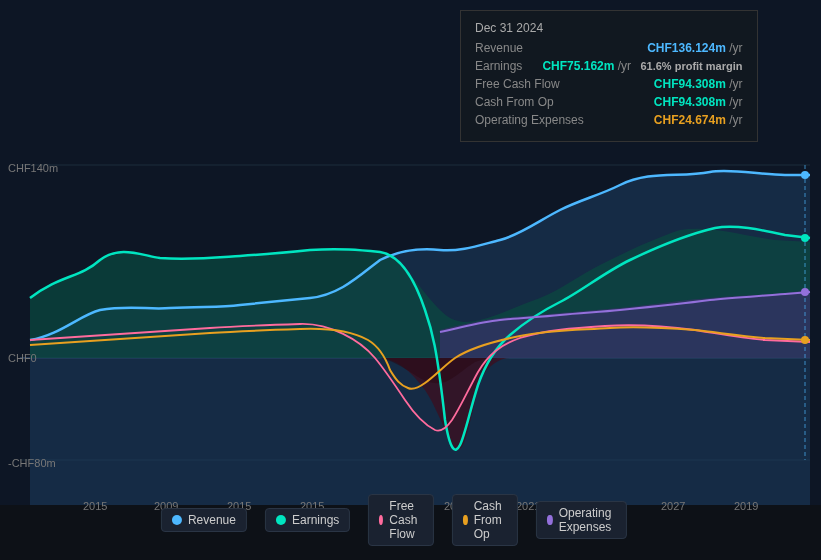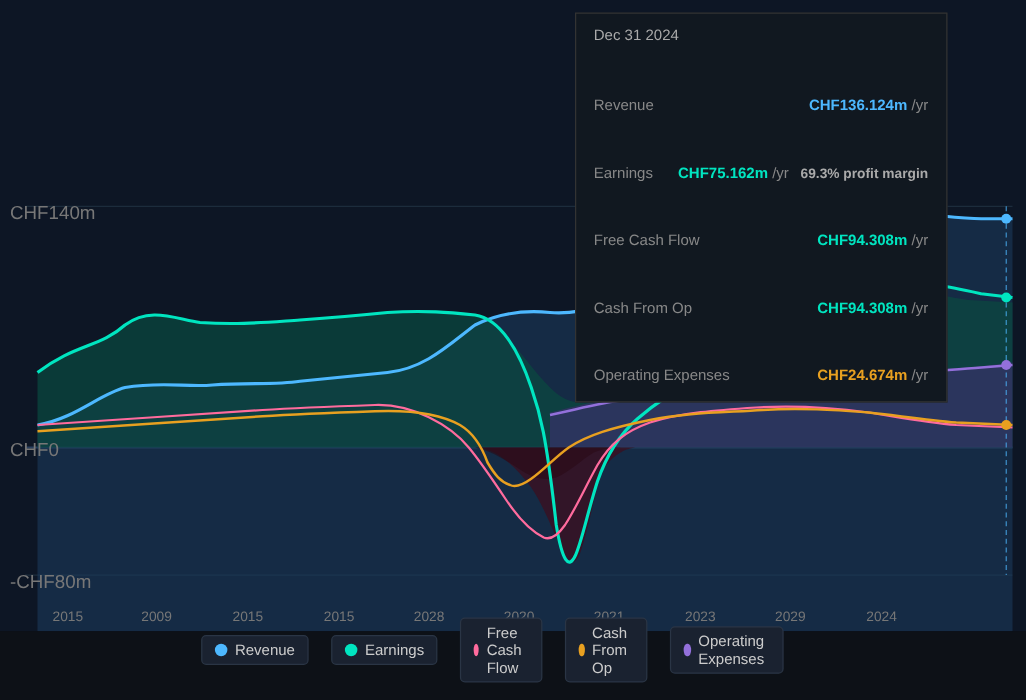--- a/index.html
+++ b/index.html
@@ -45,47 +45,47 @@
       margin-bottom: 4px;
     }
 
     .tooltip-label {
       color: #888;
       margin-right: 20px;
     }
 
     .tooltip-value {
       font-weight: bold;
-      margin-top: 36px;
     }
 
     .tooltip-value.blue { color: #4db8ff; }
     .tooltip-value.teal { color: #00e5c0; }
     .tooltip-value.orange { color: #e8a020; }
 
     .profit-margin {
       color: #aaa;
       font-size: 11px;
       margin-left: 6px;
     }
 
     
     .y-label {
       position: absolute;
       left: 8px;
       color: #777;
-      font-size: 15px;
+      font-size: 11px;
     }
 
     
     .x-label {
       position: absolute;
-      bottom: 60px;
+      bottom: 48px;
       color: #777;
       font-size: 11px;
+      margin-left: 41px;
     }
 
     
     .legend {
       position: absolute;
       bottom: 14px;
       left: 50%;
       transform: translateX(-50%);
       display: flex;
       gap: 18px;
@@ -171,21 +171,21 @@
   <div class="tooltip-box">
     <div class="tooltip-date">Dec 31 2024</div>
 
     <div class="tooltip-row">
       <span class="tooltip-label">Revenue</span>
       <span class="tooltip-value blue">CHF136.124m <span style="color:#888;font-weight:normal">/yr</span></span>
     </div>
 
     <div class="tooltip-row">
       <span class="tooltip-label">Earnings</span>
-      <span class="tooltip-value teal">CHF75.162m <span style="color:#888;font-weight:normal">/yr</span> <span class="profit-margin">69.3% profit margin</span></span>
+      <span class="tooltip-value teal">CHF75.162m <span style="color:#888;font-weight:normal">/yr</span> <span class="profit-margin">61.6% profit margin</span></span>
     </div>
 
     <div class="tooltip-row">
       <span class="tooltip-label">Free Cash Flow</span>
       <span class="tooltip-value teal">CHF94.308m <span style="color:#888;font-weight:normal">/yr</span></span>
     </div>
 
     <div class="tooltip-row">
       <span class="tooltip-label">Cash From Op</span>
       <span class="tooltip-value teal">CHF94.308m <span style="color:#888;font-weight:normal">/yr</span></span>
@@ -202,22 +202,22 @@
   <div class="y-label" style="top:457px;">-CHF80m</div>
 
   <div class="x-label" style="left:42px;">2015</div>
   <div class="x-label" style="left:113px;">2009</div>
   <div class="x-label" style="left:186px;">2015</div>
   <div class="x-label" style="left:259px;">2015</div>
   <div class="x-label" style="left:331px;">2028</div>
   <div class="x-label" style="left:403px;">2020</div>
   <div class="x-label" style="left:475px;">2021</div>
   <div class="x-label" style="left:548px;">2023</div>
-  <div class="x-label" style="left:620px;">2029</div>
-  <div class="x-label" style="left:693px;">2024</div>
+  <div class="x-label" style="left:620px;">2027</div>
+  <div class="x-label" style="left:693px;">2019</div>
 
   <div class="legend">
     <div class="legend-item">
       <div class="legend-dot dot-blue"></div>
       <span>Revenue</span>
     </div>
     <div class="legend-item">
       <div class="legend-dot dot-teal"></div>
       <span>Earnings</span>
     </div>

